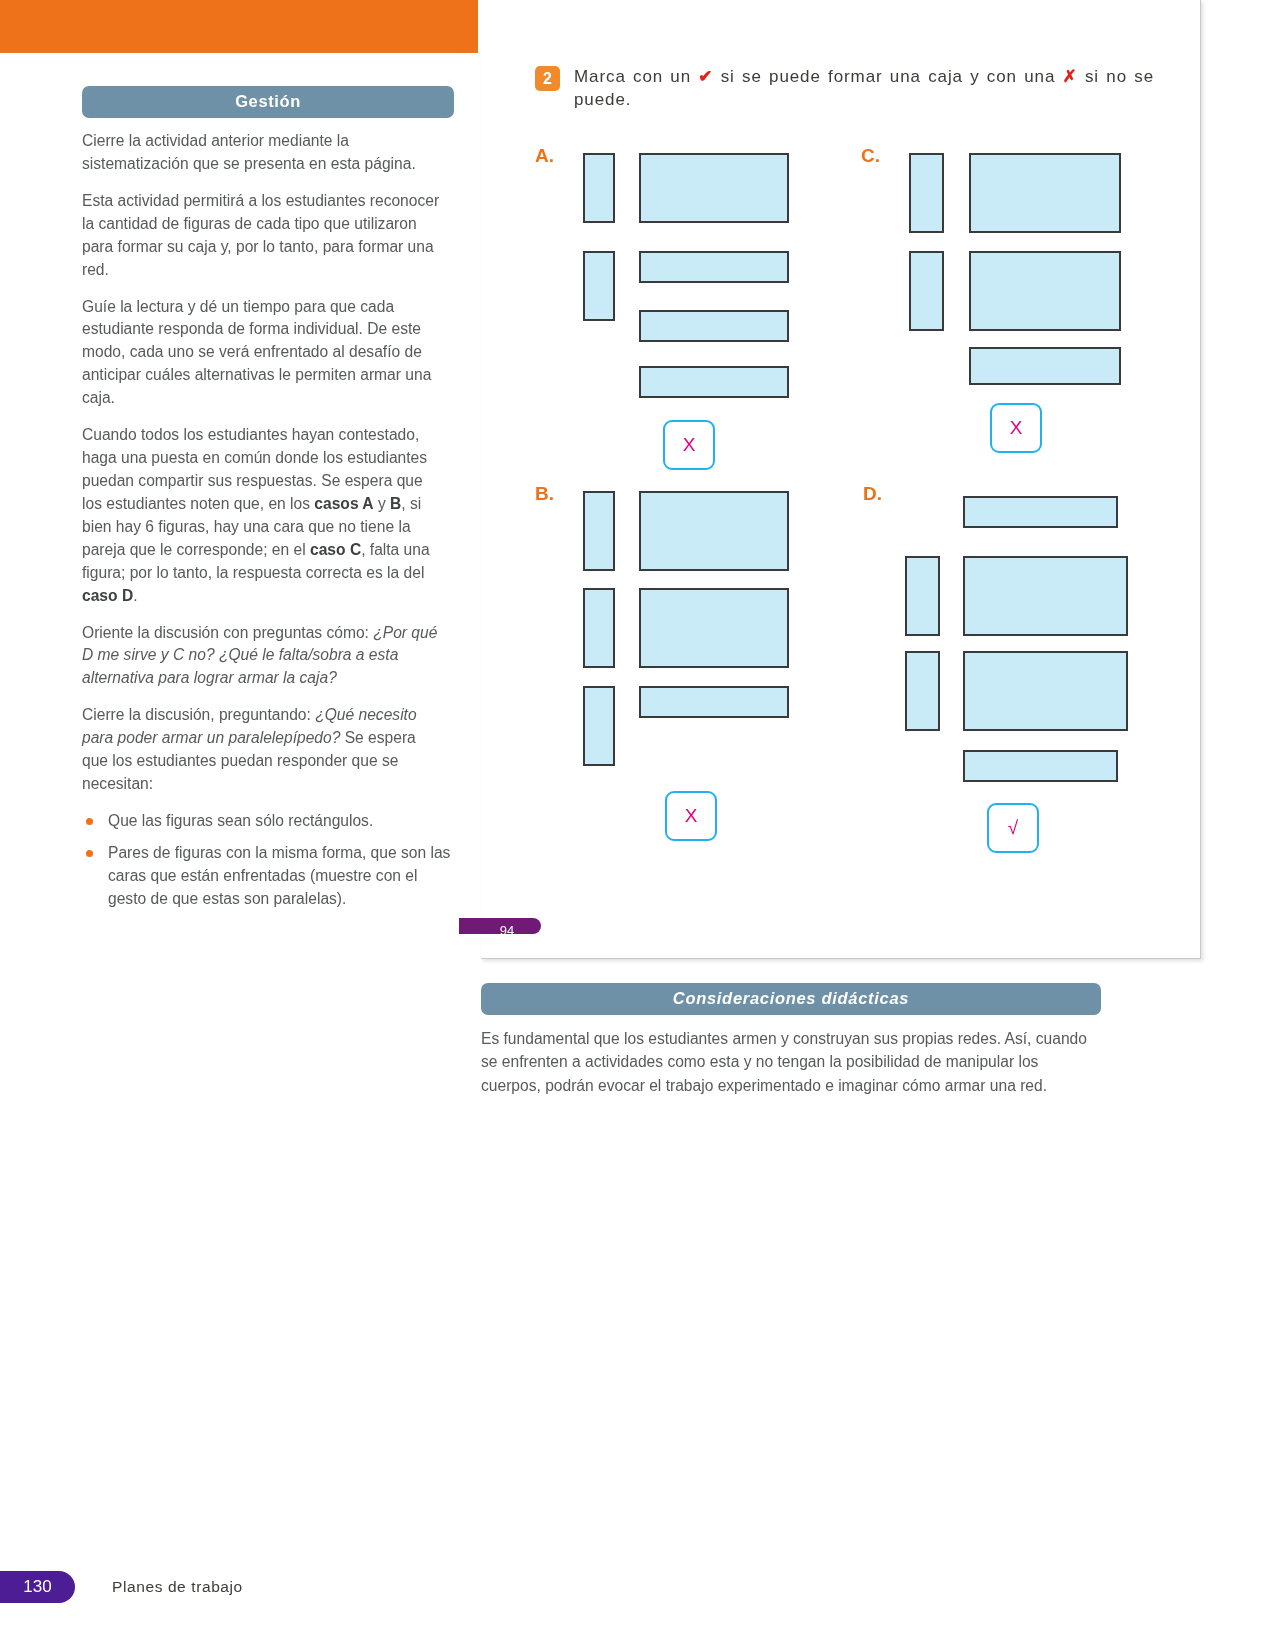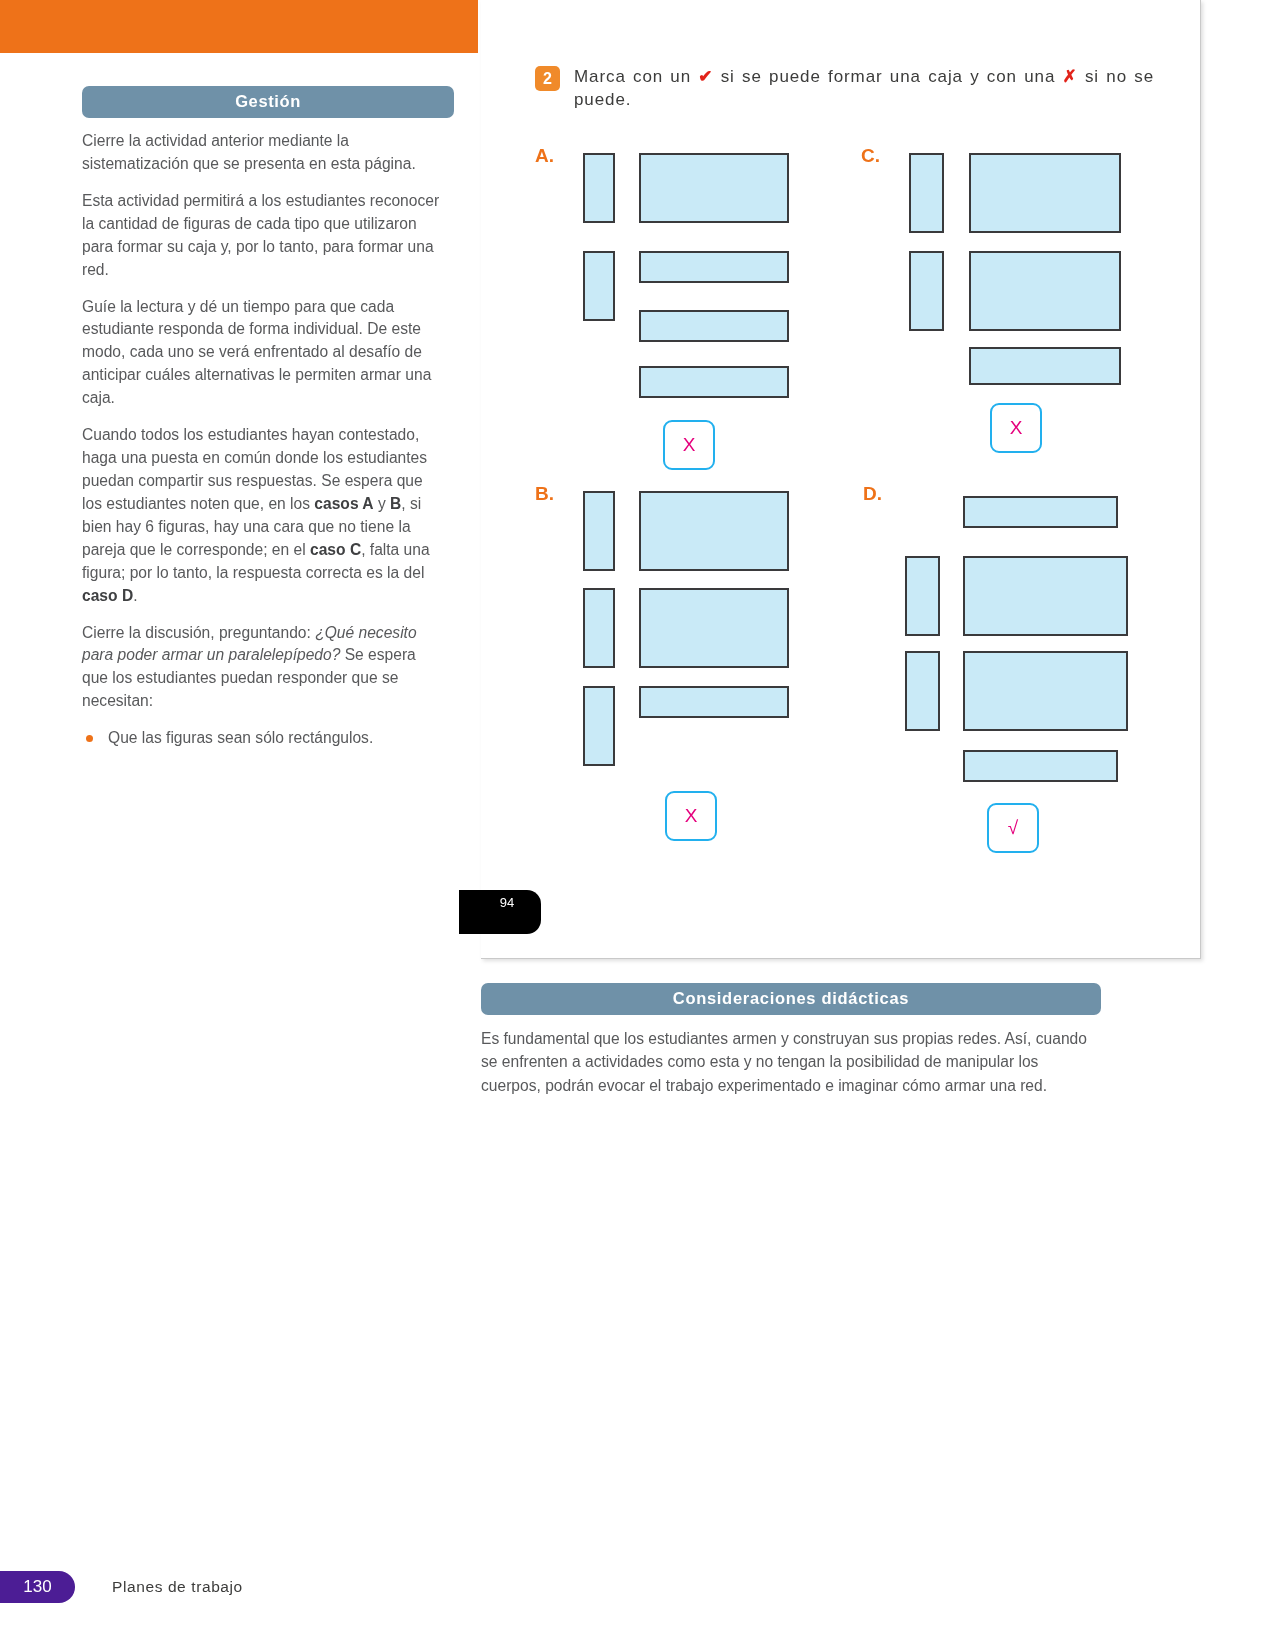--- a/index.html
+++ b/index.html
@@ -153,22 +153,22 @@
     color: #e5007d;
     font-size: 19px;
   }
 
   
   .page-tab {
     position: absolute;
     left: -22px;
     bottom: 24px;
     width: 82px;
-    height: 44px;
-    background: #000000;
+    height: 16px;
+    background: #701a75;
     border-radius: 0 14px 14px 0;
     color: #ffffff;
     font-size: 13px;
     line-height: 26px;
     text-align: center;
     padding-left: 14px;
     box-sizing: border-box;
   }
 
   
@@ -180,20 +180,21 @@
   }
   .consider-banner {
     background: #6f91a8;
     color: #ffffff;
     border-radius: 7px;
     text-align: center;
     font-weight: bold;
     font-size: 16.5px;
     letter-spacing: 0.7px;
     padding: 6px 0 7px 0;
+    font-style: italic;
   }
   .consider-body {
     margin-top: 12px;
     font-size: 15.6px;
     line-height: 1.5;
     color: #58595b;
   }
 
   
   .footer {
@@ -232,24 +233,26 @@
 
 <div class="top-orange-bar"></div>
 
 <div class="left-col">
   <div class="section-banner">Gestión</div>
   <div id="left-paragraphs">
       <div class="para"><span>Cierre la actividad anterior mediante la sistematización que se presenta en esta página.</span></div>
       <div class="para"><span>Esta actividad permitirá a los estudiantes reconocer la cantidad de figuras de cada tipo que utilizaron para formar su caja y, por lo tanto, para formar una red.</span></div>
       <div class="para"><span>Guíe la lectura y dé un tiempo para que cada estudiante responda de forma individual. De este modo, cada uno se verá enfrentado al desafío de anticipar cuáles alternativas le permiten armar una caja.</span></div>
       <div class="para"><span>Cuando todos los estudiantes hayan contestado, haga una puesta en común donde los estudiantes puedan compartir sus respuestas. Se espera que los estudiantes noten que, en los </span><b>casos A</b><span> y </span><b>B</b><span>, si bien hay 6 figuras, hay una cara que no tiene la pareja que le corresponde; en el </span><b>caso C</b><span>, falta una figura; por lo tanto, la respuesta correcta es la del </span><b>caso D</b><span>.</span></div>
+      <div class="para"><span> Oriente la discusión con preguntas cómo: </span><i>¿Por qué D me sirve y C no? ¿Qué le falta/sobra a esta alternativa para lograr armar la caja?</i></div>
       <div class="para"><span>Cierre la discusión, preguntando: </span><i>¿Qué necesito para poder armar un paralelepípedo?</i><span> Se espera que los estudiantes puedan responder que se necesitan:</span></div>
     </div>
   <ul class="bullets" id="left-bullets">
       <li><span class="dot"></span><span>Que las figuras sean sólo rectángulos.</span></li>
+      <li><span class="dot"></span><span>Pares de figuras con la misma forma, que son las caras que están enfrentadas (muestre con el gesto de que estas son paralelas).</span></li>
     </ul>
 </div>
 
 <div class="book-page">
 
   <div class="activity-head">
     <div class="act-num">2</div>
     <div class="act-text">
       <span>Marca con un </span><span class="mark-check">✔</span><span> si se puede formar una caja y con una </span><span class="mark-x">✗</span><span> si no se puede.</span>
     </div>

